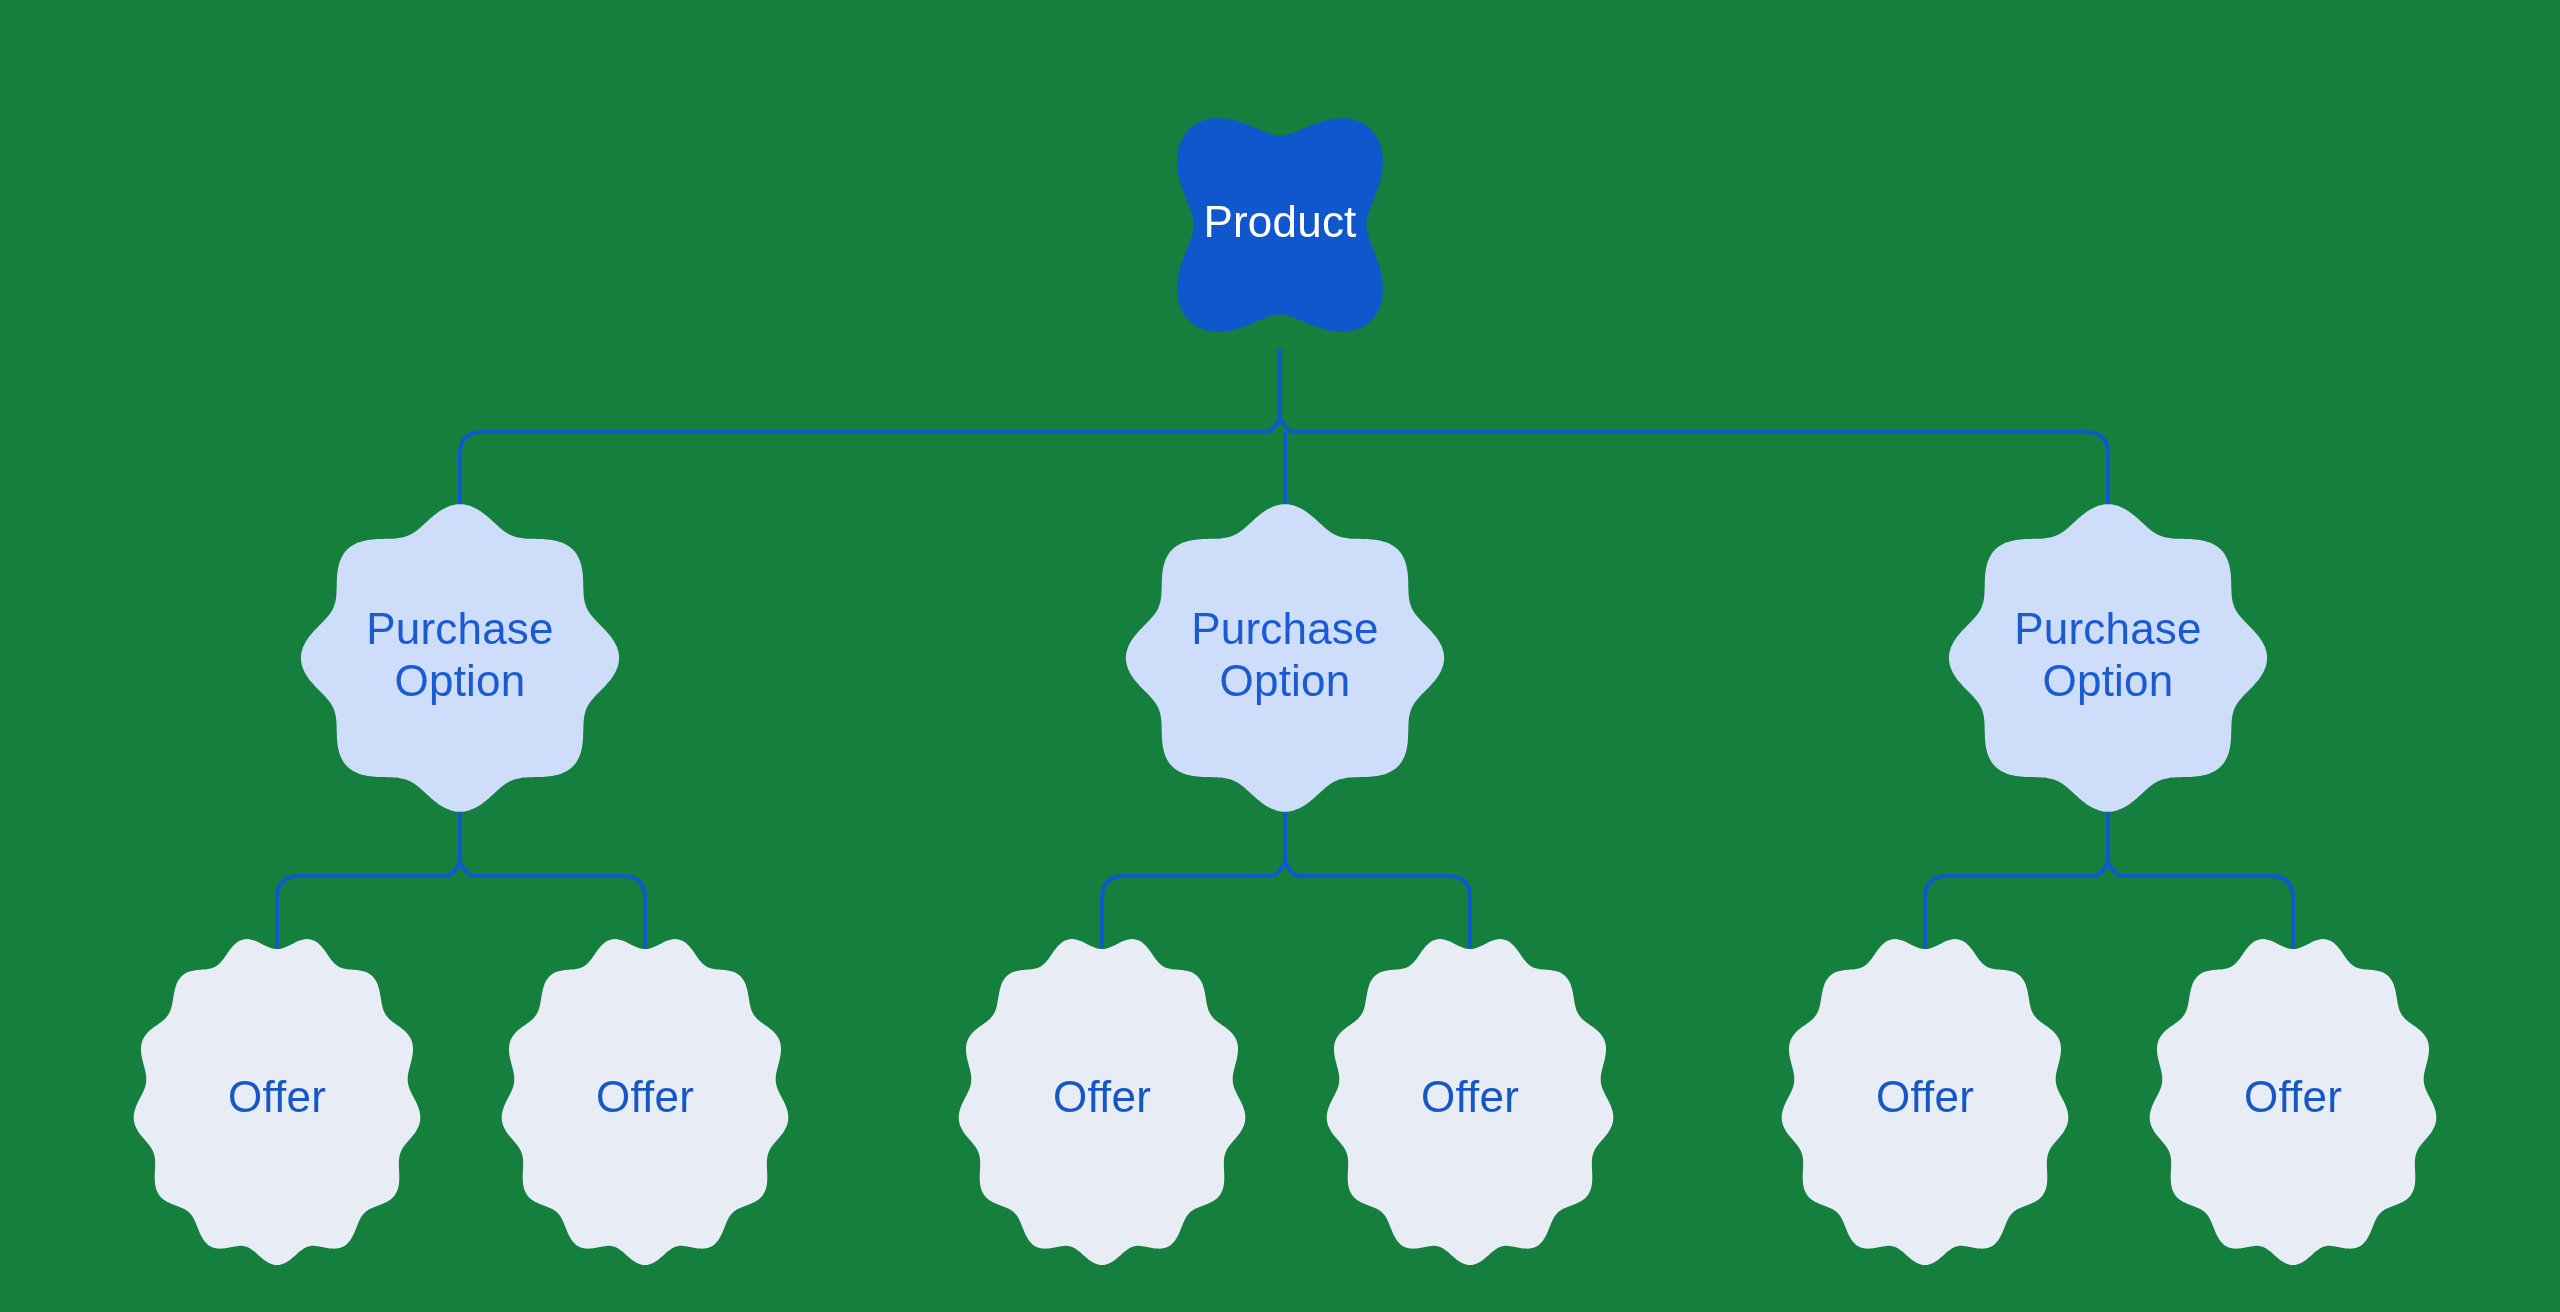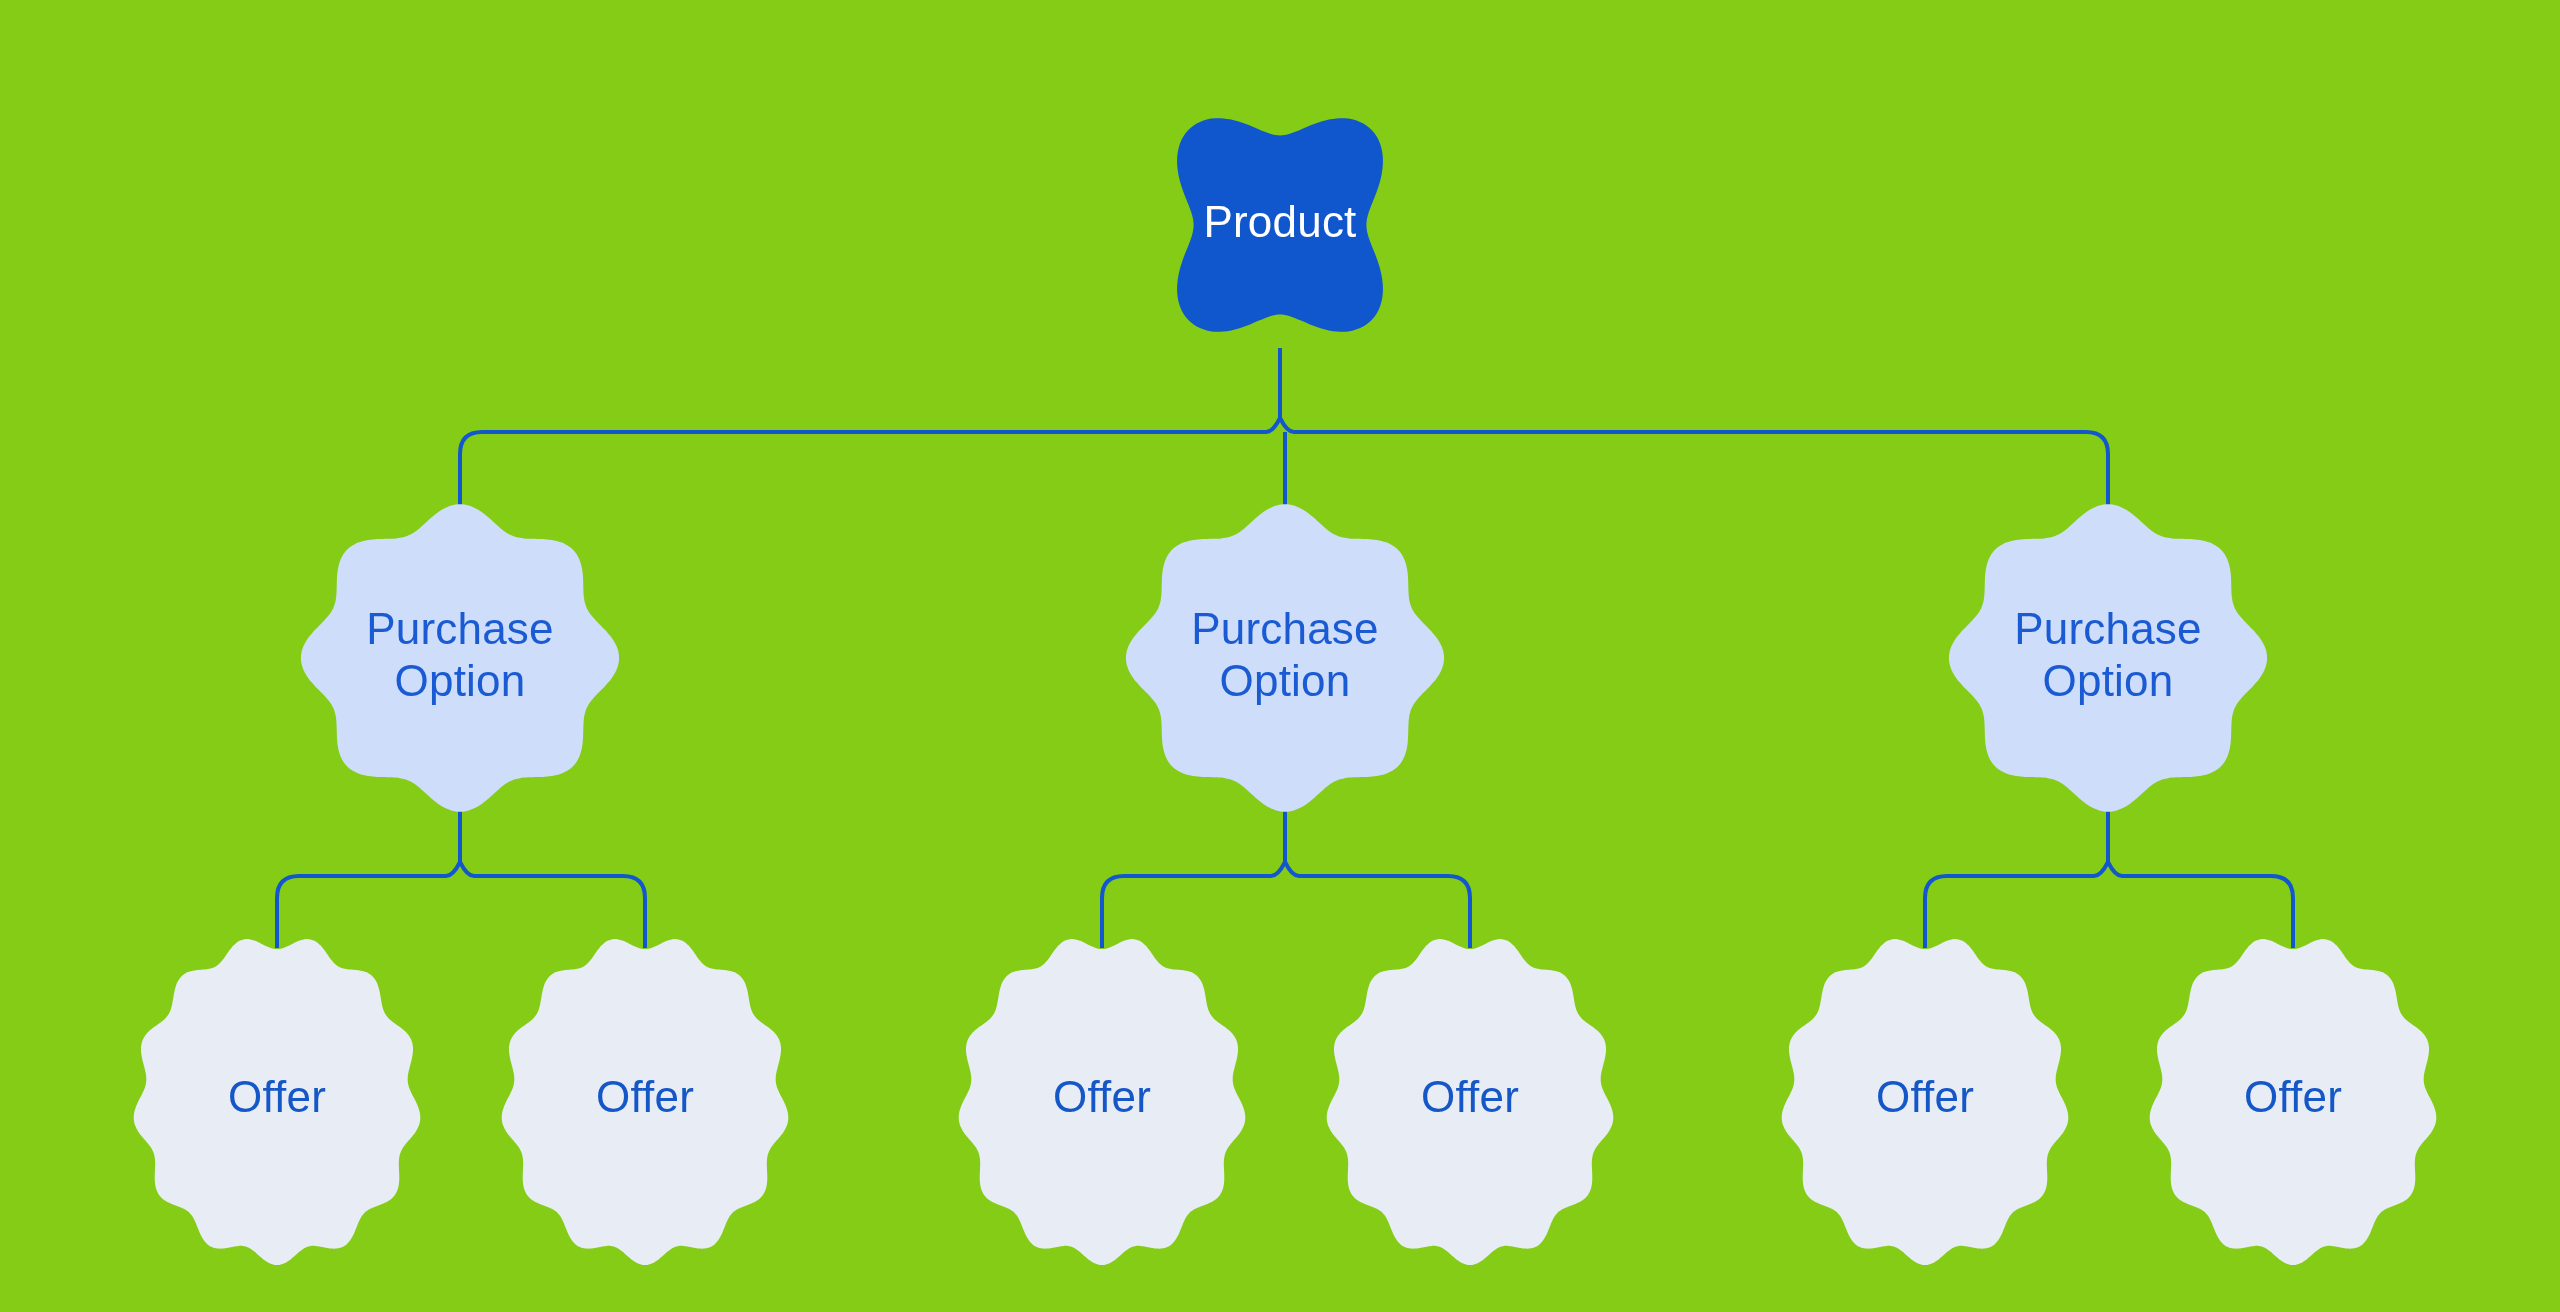--- a/index.html
+++ b/index.html
@@ -11,21 +11,21 @@
   body {
     width: 2560px;
     height: 1312px;
     font-family: "Liberation Sans", sans-serif;
     overflow: hidden;
   }
   #stage {
     position: relative;
     width: 2560px;
     height: 1312px;
-    background: #84cc16;
+    background: #15803d;
   }
   #diagram-svg {
     position: absolute;
     top: 0;
     left: 0;
     width: 2560px;
     height: 1312px;
     display: block;
   }
   .node-label {

